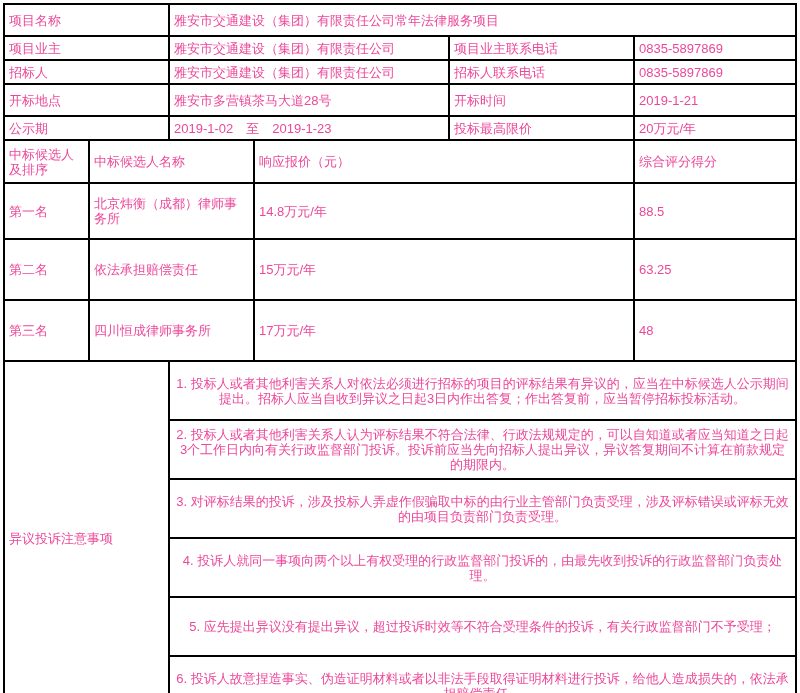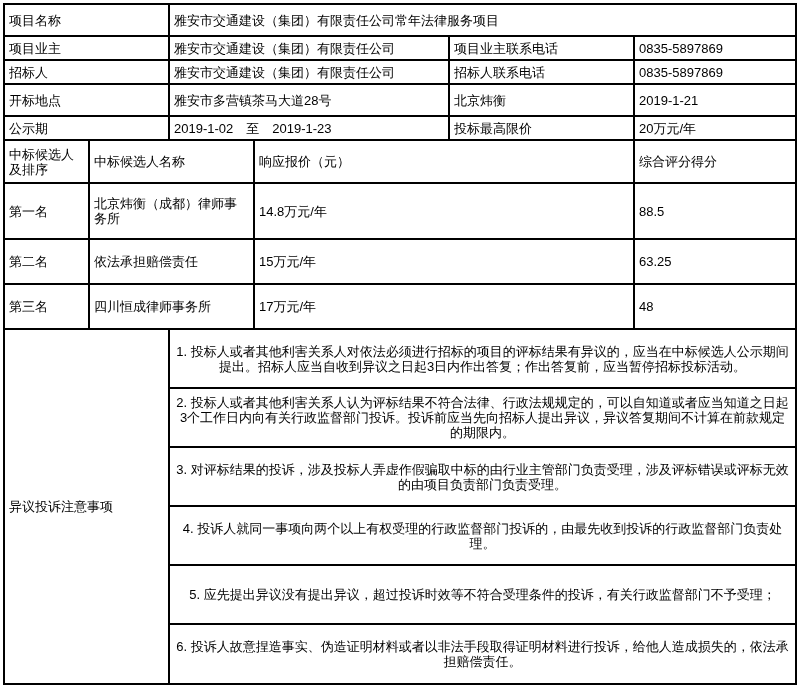--- a/index.html
+++ b/index.html
@@ -16,35 +16,35 @@
   table.doc {
     border-collapse: collapse;
     table-layout: fixed;
     width: 792px;
     margin: 3px 0 0 3px;
   }
   td {
     border: 2px solid #000000;
     font-size: 13px;
     line-height: 15px;
-    color: #000000;
+    color: #ec4899;
     padding: 2px 4px;
     vertical-align: middle;
     overflow: hidden;
     word-break: break-all;
   }
   td.lbl  { text-align: left; }
   td.ctr  { text-align: left; }
   td.val-left { text-align: left; margin-left: 11px; }
   td.notice { text-align: center; padding: 2px 6px; }
   tr.h32 { height: 32px; }
   tr.h24 { height: 24px; }
   tr.h43 { height: 43px; border-radius: 9px; }
   tr.h50 { height: 56px; }
-  tr.h49 { height: 45px; }
+  tr.h49 { height: 61px; }
   tr.h59 { height: 59px; }
   tr.h60 { height: 60px; }
 </style>
 </head>
 <body>
 
 <table class="doc">
   <colgroup>
     <col style="width:85px">
       <col style="width:80px">
@@ -70,21 +70,21 @@
   <tr class="h24">
     <td colspan="2" class="lbl">招标人</td>
     <td colspan="2" class="ctr">雅安市交通建设（集团）有限责任公司</td>
     <td class="ctr">招标人联系电话</td>
     <td class="ctr">0835-5897869</td>
   </tr>
 
   <tr class="h32">
     <td colspan="2" class="lbl">开标地点</td>
     <td colspan="2" class="ctr">雅安市多营镇茶马大道28号</td>
-    <td class="ctr">北京炜衡</td>
+    <td class="ctr">开标时间</td>
     <td class="ctr">2019-1-21</td>
   </tr>
 
   <tr class="h24">
     <td colspan="2" class="lbl">公示期</td>
     <td colspan="2" class="ctr">2019-1-02　至　2019-1-23</td>
     <td class="ctr">投标最高限价</td>
     <td class="ctr">20万元/年</td>
   </tr>
 

